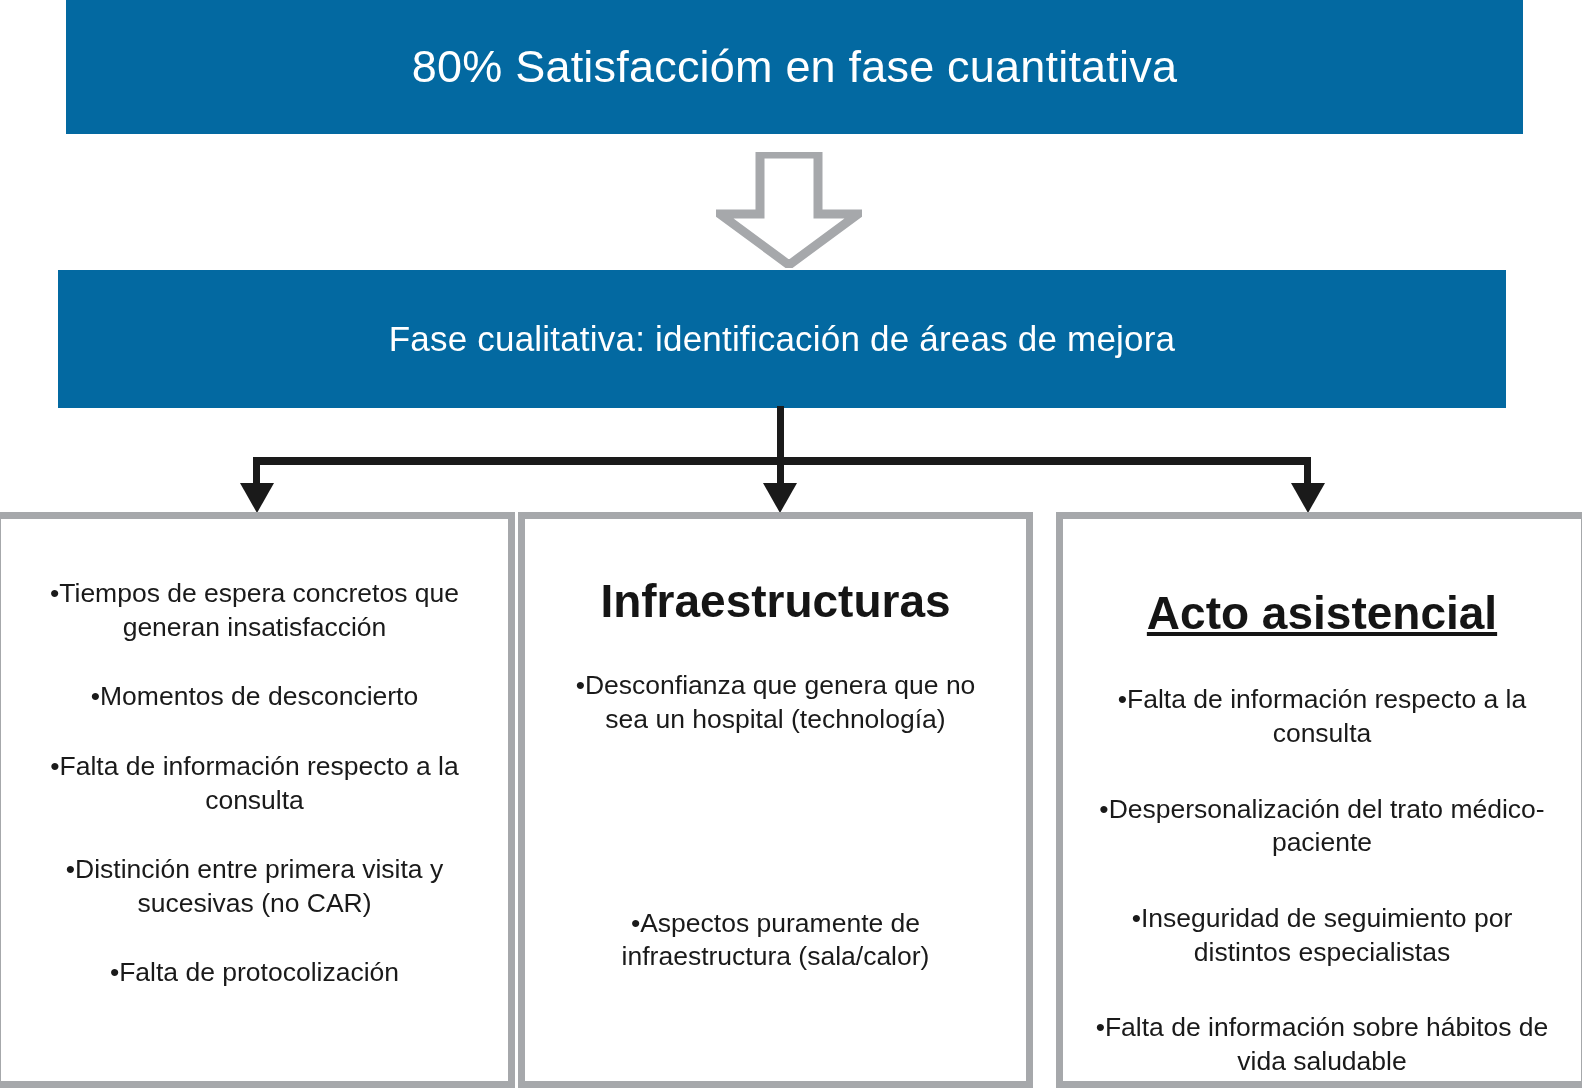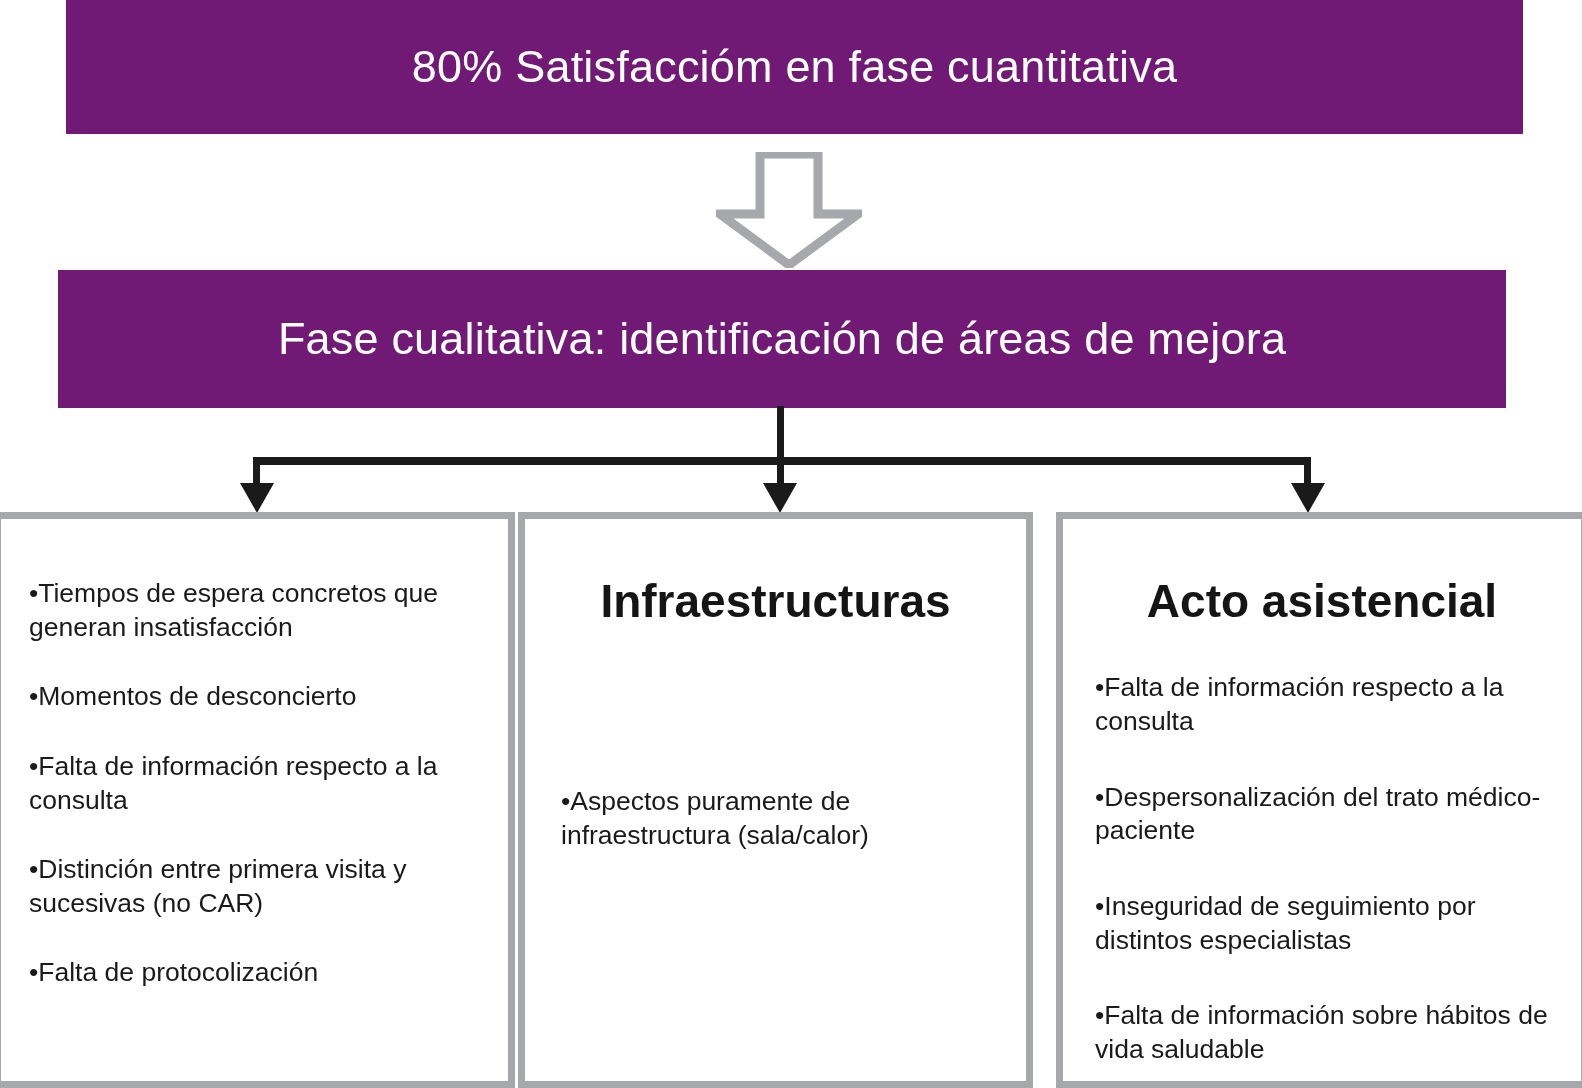--- a/index.html
+++ b/index.html
@@ -12,21 +12,21 @@
     height: 1088px;
     position: relative;
     overflow: hidden;
     font-family: "Liberation Sans", sans-serif;
     color: #1a1a1a;
   }
 
   
   .band {
     position: absolute;
-    background: #701a75;
+    background: #0369a1;
     display: flex;
     align-items: center;
     justify-content: center;
     box-sizing: border-box;
   }
   .band-text {
     color: #ffffff;
     font-weight: 400;
     letter-spacing: 0.2px;
     text-align: center;
@@ -39,21 +39,21 @@
     height: 134px;
   }
   #band-top .band-text { font-size: 45px; }
 
   #band-second {
     left: 58px;
     top: 270px;
     width: 1448px;
     height: 138px;
   }
-  #band-second .band-text { font-size: 45px; }
+  #band-second .band-text { font-size: 35px; }
 
   
   .block-arrow {
     position: absolute;
     left: 716px;
     top: 152px;
     width: 146px;
     height: 116px;
   }
 
@@ -85,36 +85,37 @@
     text-align: center;
     font-weight: bold;
     font-size: 46px;
     line-height: 1.05;
     color: #151515;
     margin: 42px 0 0 0;
     white-space: nowrap;
   }
   #cat-box-0 .cat-title { margin-top: 44px; }
   #cat-box-1 .cat-title { margin-top: 44px; }
-  #cat-box-2 .cat-title { margin-top: 44px; }
+  #cat-box-2 .cat-title { margin-top: 56px; text-decoration: underline; }
 
   .bullet-list {
     list-style: none;
     margin: 0;
     padding: 0;
   }
   #cat-box-0 .bullet-list { margin-top: 44px; }
   #cat-box-1 .bullet-list { margin-top: 44px; }
   #cat-box-2 .bullet-list { margin-top: 46px; }
 
   .bullet-item {
-    text-align: left;
+    text-align: center;
     font-size: 26.5px;
     line-height: 1.27;
     color: #1a1a1a;
+    margin-top: 18px;
   }
   #cat-box-0 .bullet-item { margin-bottom: 36px; padding: 0 18px; }
   #cat-box-1 .bullet-item { margin-bottom: 36px; padding: 0 26px; }
   #cat-box-2 .bullet-item { margin-bottom: 42px; padding: 0 22px; }
 
   
   .bullet-spacer {
     height: 116px;
   }
 </style>
@@ -159,20 +160,21 @@
     <li class="bullet-item">•Momentos de desconcierto</li>
     <li class="bullet-item">•Falta de información respecto a la consulta</li>
     <li class="bullet-item">•Distinción entre primera visita y sucesivas (no CAR)</li>
     <li class="bullet-item">•Falta de protocolización</li>
   </ul>
 </div>
 
 <div class="cat-box" id="cat-box-1">
   <div class="cat-title">Infraestructuras</div>
   <ul class="bullet-list">
+    <li class="bullet-item">•Desconfianza que genera que no sea un hospital (technología)</li>
     <li class="bullet-spacer"></li>
     <li class="bullet-item">•Aspectos puramente de infraestructura (sala/calor)</li>
   </ul>
 </div>
 
 <div class="cat-box" id="cat-box-2">
   <div class="cat-title">Acto asistencial</div>
   <ul class="bullet-list">
     <li class="bullet-item">•Falta de información respecto a la consulta</li>
     <li class="bullet-item">•Despersonalización del trato médico-paciente</li>

